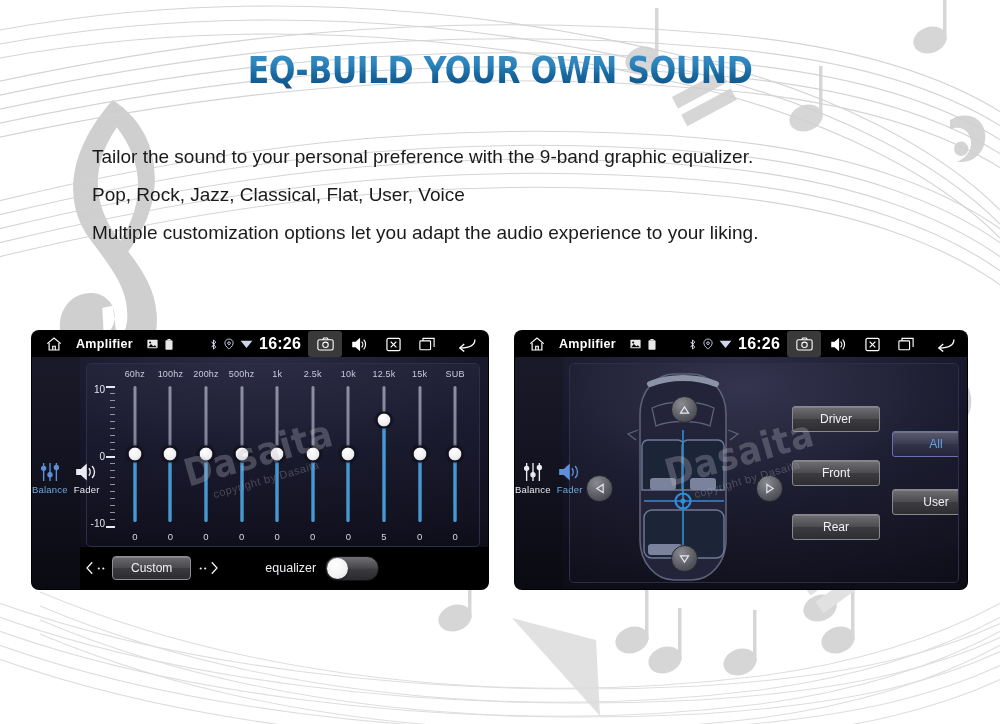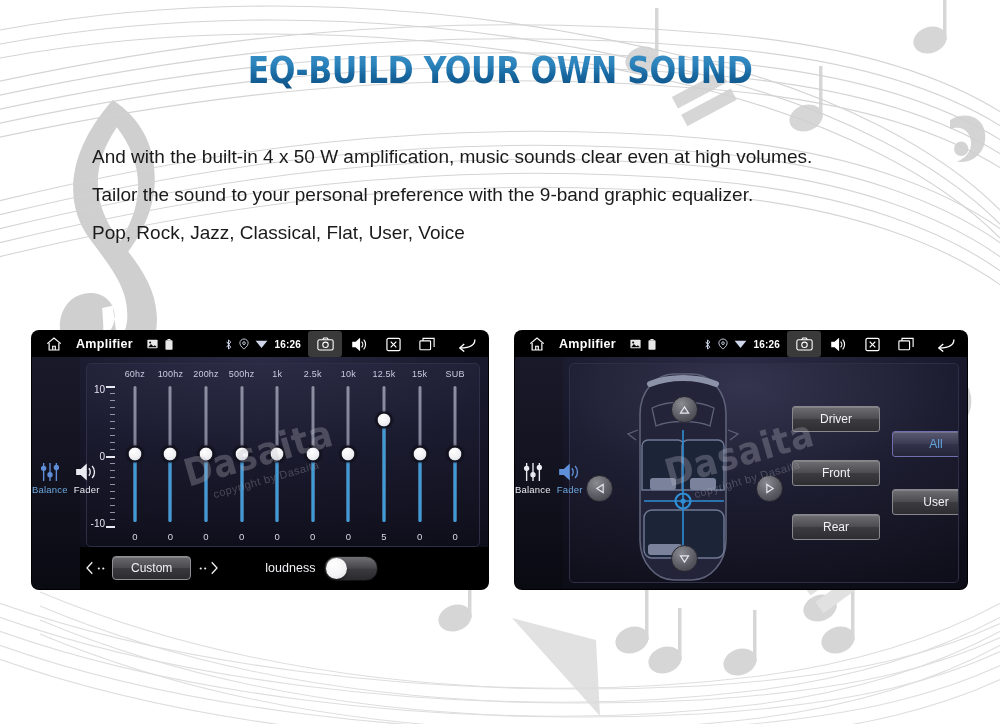--- a/index.html
+++ b/index.html
@@ -44,21 +44,21 @@
   .statusbar{
     position:relative;height:26px;background:#000;display:flex;align-items:center;
     color:#fff;font-size:11px;
   }
   .sb-home{width:44px;display:flex;align-items:center;justify-content:center;}
   .sb-title{font-size:12.5px;font-weight:bold;letter-spacing:.3px;}
   .sb-smallicons{display:flex;gap:7px;align-items:center;margin-left:14px;}
   .sb-spacer{flex:1;}
   .sb-right{display:flex;align-items:center;gap:0px;}
   .sb-stat{display:flex;align-items:center;gap:6px;margin-right:7px;}
-  .sb-time{font-size:10px;font-weight:bold;letter-spacing:.2px;}
+  .sb-time{font-size:16px;font-weight:bold;letter-spacing:.2px;}
   .sb-btn{width:34px;height:26px;display:flex;align-items:center;justify-content:center;}
   .sb-btn.hl{background:#3a3a3a;border-radius:3px;}
   .sb-btn.wide{width:44px;}
 
   
   .screen{
     position:relative;height:232px;
     background:
       radial-gradient(120% 100% at 50% 0%, #2b2b44 0%, #17172a 45%, #0d0d18 100%);
     display:flex;
@@ -278,23 +278,23 @@
       </g>
       <path d="M512 618 L600 716 L596 640 Z" fill="#dcdcdc"></path>
     </g>
   </svg>
 
   <div class="heading">
     <span>EQ-BUILD YOUR OWN SOUND</span>
   </div>
 
   <div class="copy">
-    <p>And with the built-in 4 x 50 W amplification, music sounds clear even at high volumes.</p>
     <p>Tailor the sound to your personal preference with the 9-band graphic equalizer.</p>
     <p>Pop, Rock, Jazz, Classical, Flat, User, Voice</p>
+    <p>Multiple customization options let you adapt the audio experience to your liking.</p>
   </div>
 
   <div class="device" id="eq-device">
 
     <div class="statusbar">
       <div class="sb-home">
         <svg width="18" height="18" viewBox="0 0 24 24" fill="none" stroke="#fff" stroke-width="1.6">
           <path d="M3 11.5 L12 4 L21 11.5"></path>
             <path d="M5.5 10.8 V20 H18.5 V10.8"></path>
           <path d="M10.3 20 V15 H13.7 V20"></path>
@@ -510,21 +510,21 @@
           <div class="nav-arrow">
             <svg width="9" height="5" viewBox="0 0 10 5" fill="#f0f0f5">
                 <circle cx="3" cy="2.5" r="1.2"></circle>
                 <circle cx="8" cy="2.5" r="1.2"></circle>
               </svg>
             <svg width="11" height="14" viewBox="0 0 12 16" fill="none" stroke="#f0f0f5" stroke-width="1.5">
                 <path d="M4 1.5 L10 8 L4 14.5"></path>
               </svg>
           </div>
           <div class="loud-wrap">
-            <div class="loud-label">loudness</div>
+            <div class="loud-label">equalizer</div>
             <div class="toggle">
               <div class="knob"></div>
             </div>
           </div>
         </div>
       </div>
     </div>
 
     <div class="wm">
       <div class="wm-inner">

